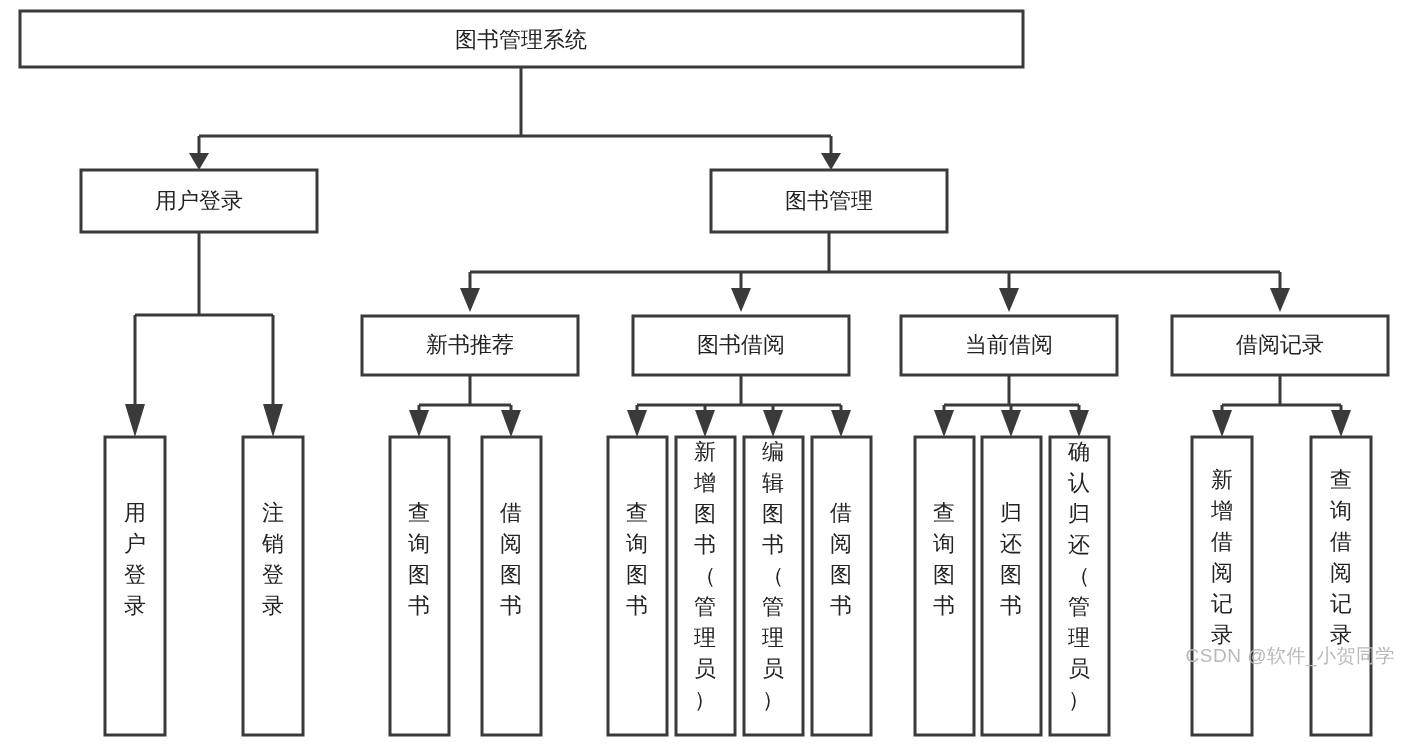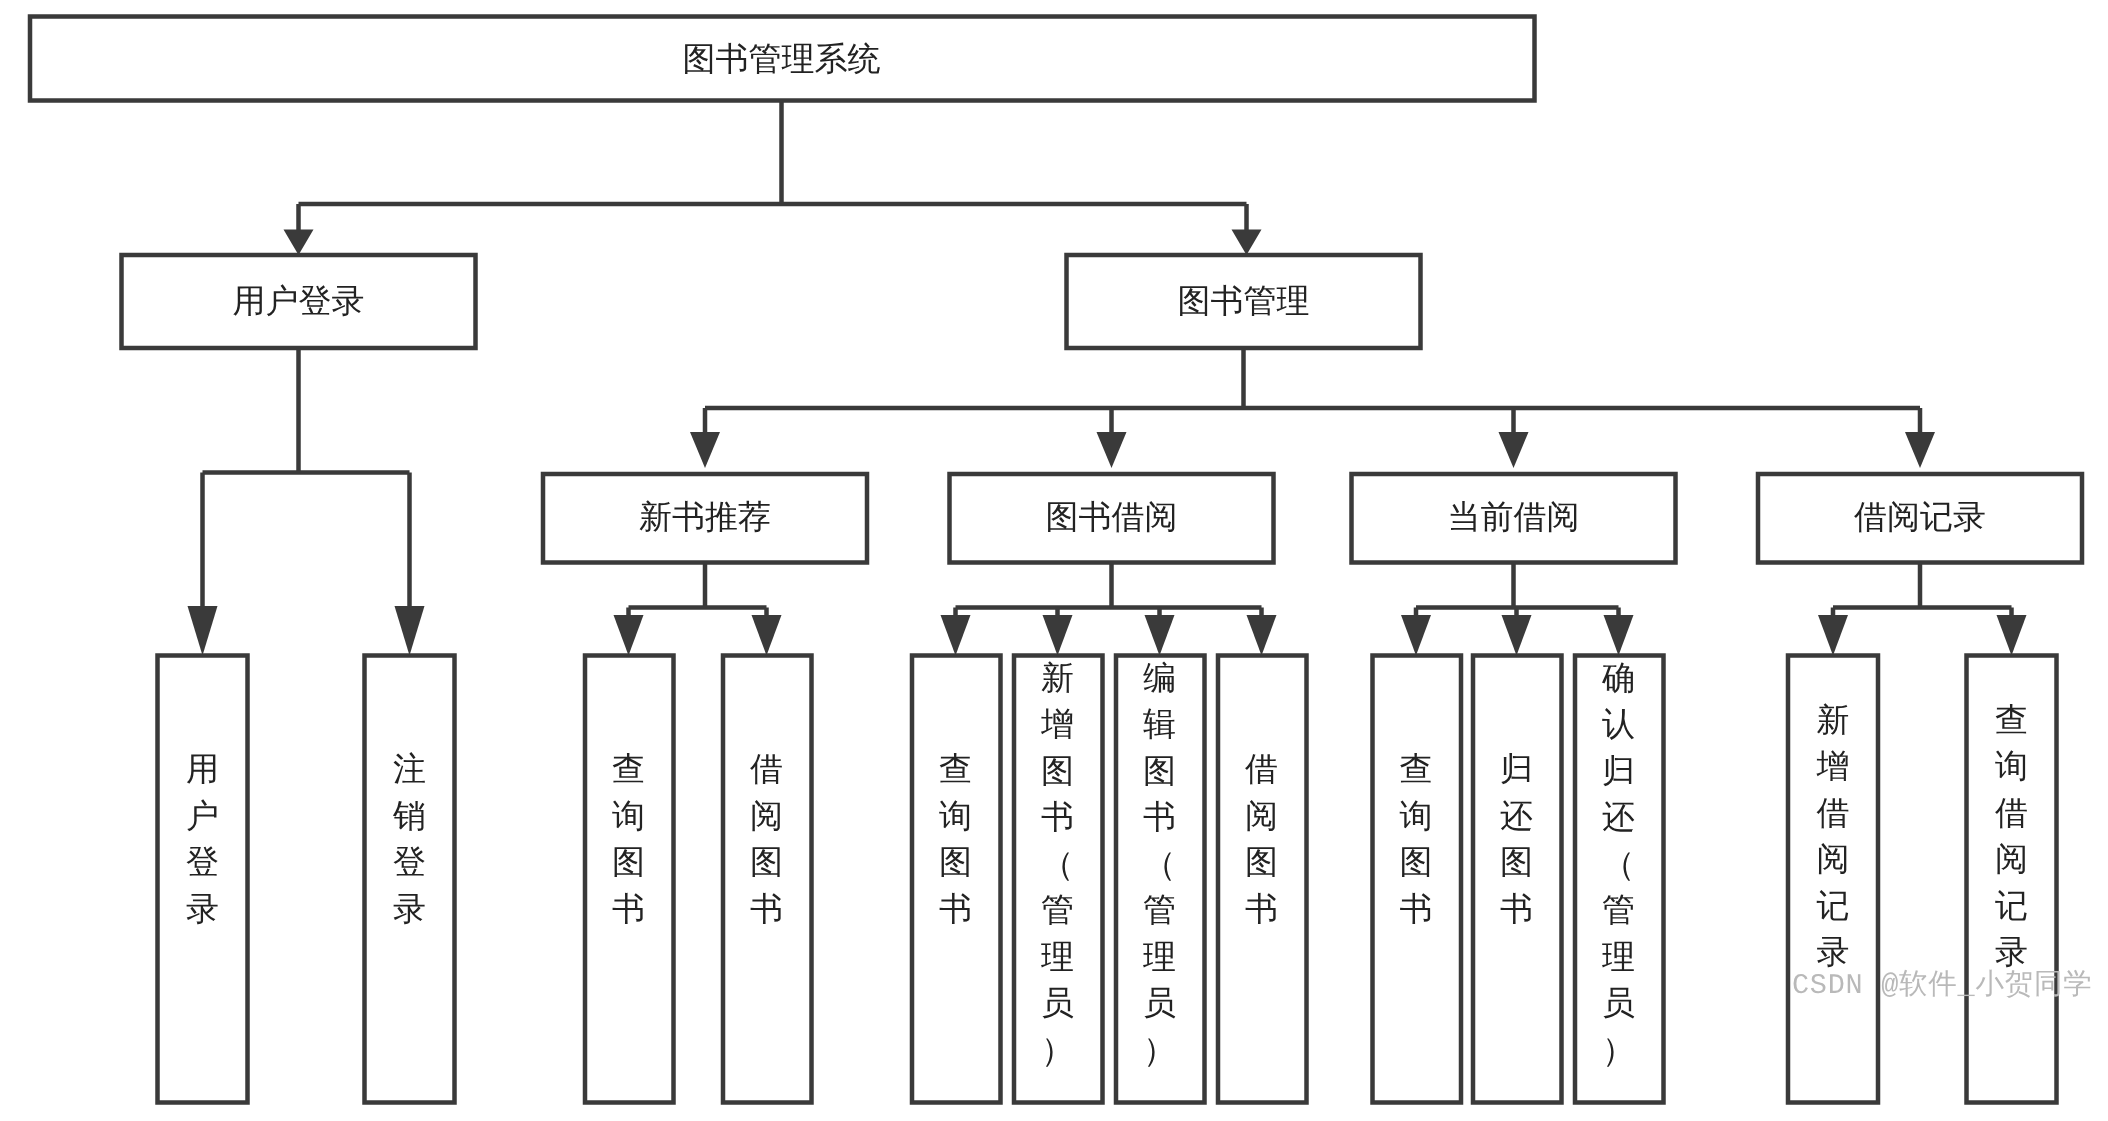--- a/index.html
+++ b/index.html
@@ -51,21 +51,21 @@
   .node-label-vertical {
     font-family: "Liberation Sans", "DejaVu Sans", sans-serif;
     font-size: 22px;
     fill: #222222;
     text-anchor: middle;
   }
   .watermark {
     position: absolute;
     right: 10px;
     bottom: 4px;
-    font-family: Liberation Mono, monospace;
+    font-family: Liberation Sans, sans-serif;
     font-size: 19px;
     color: #b9b9b9;
     white-space: nowrap;
     letter-spacing: 0.5px;
   }
 </style>
 </head>
 <body>
 
 <div id="diagram-root">

